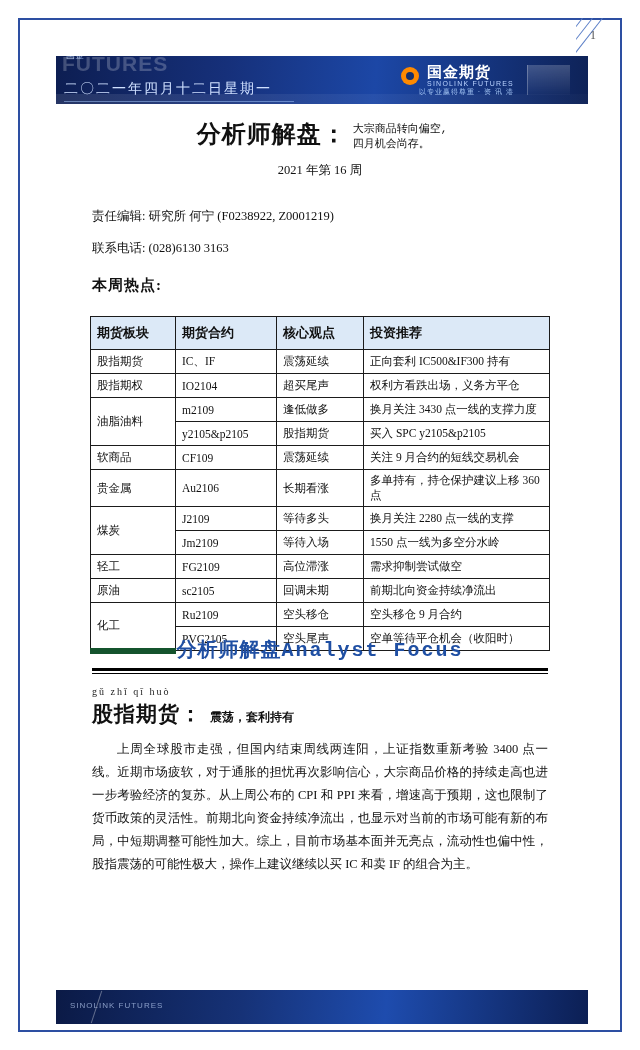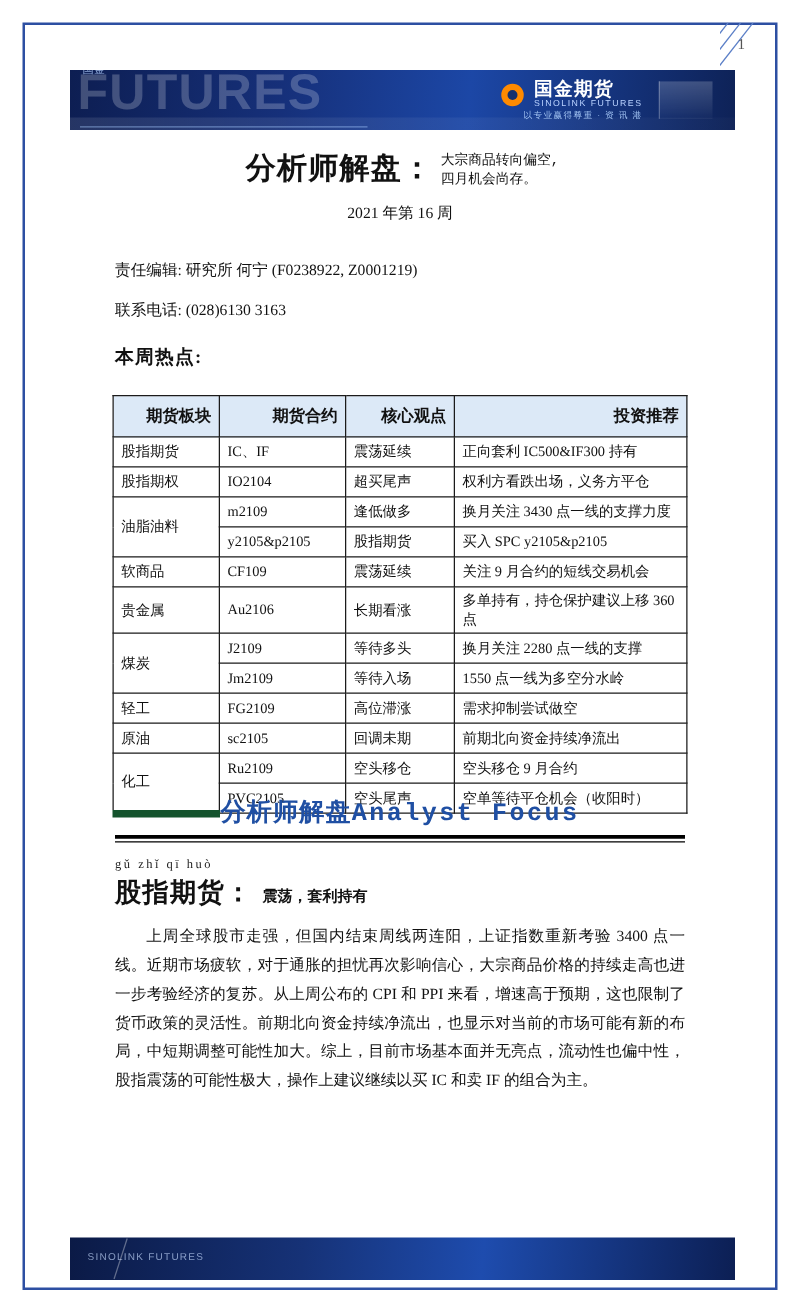--- a/index.html
+++ b/index.html
@@ -61,21 +61,21 @@
     content: "";
     position: absolute;
     left: 0; bottom: 0;
     width: 100%; height: 10px;
     background: linear-gradient(90deg, rgba(255,255,255,0.10), rgba(255,255,255,0.02));
   }
   .banner-ghost {
     position: absolute;
     left: 6px; top: -4px;
     font-family: "Liberation Sans", sans-serif;
-    font-size: 40px;
+    font-size: 21px;
     font-weight: bold;
     letter-spacing: 1px;
     color: rgba(255,255,255,0.22);
   }
   .banner-mark {
     position: absolute;
     left: 10px; top: -6px;
     font-size: 9px;
     color: rgba(180,210,255,0.75);
     font-family: "Liberation Sans", sans-serif;
@@ -199,21 +199,21 @@
   table.main th, table.main td {
     border: 1px solid #1b1b1b;
     padding: 3px 6px;
     vertical-align: middle;
   }
   table.main thead th {
     background: #dce9f7;
     font-size: 13px;
     font-weight: bold;
     height: 26px;
-    text-align: right;
+    text-align: left;
   }
   table.main td { height: 17px; }
   td.c0 { width: 72px; }
   td.c1 { width: 88px; }
   td.c2 { width: 74px; }
   .nb-top td { border-top: 0; }
   .nb-bot td { border-bottom: 0; }
 
   
   .focus {
@@ -313,20 +313,21 @@
   <div class="corner-lines">
     <i style="left:6px"></i>
       <i style="left:16px"></i>
       <i style="left:26px"></i>
   </div>
   <div class="page-number">1</div>
 
   <div class="banner">
     <div class="banner-mark">国金</div>
     <div class="banner-ghost">FUTURES</div>
+    <div class="banner-date">二〇二一年四月十二日星期一</div>
     <div class="banner-rule"></div>
     <div class="brand">
       <div class="brand-logo"></div>
       <div class="brand-text">
         <div class="brand-cn">国金期货</div>
         <div class="brand-en">SINOLINK FUTURES</div>
       </div>
     </div>
     <div class="brand-slogan">以专业赢得尊重 · 资 讯 港</div>
     <div class="banner-badge"></div>

